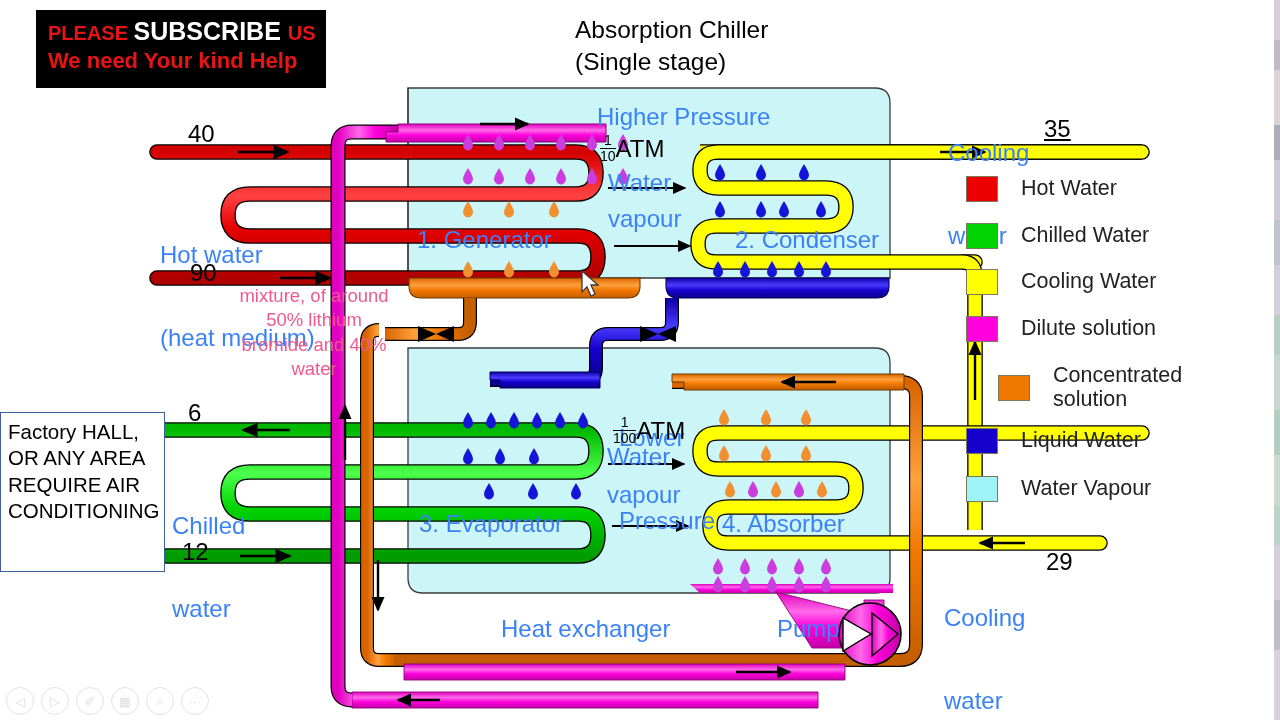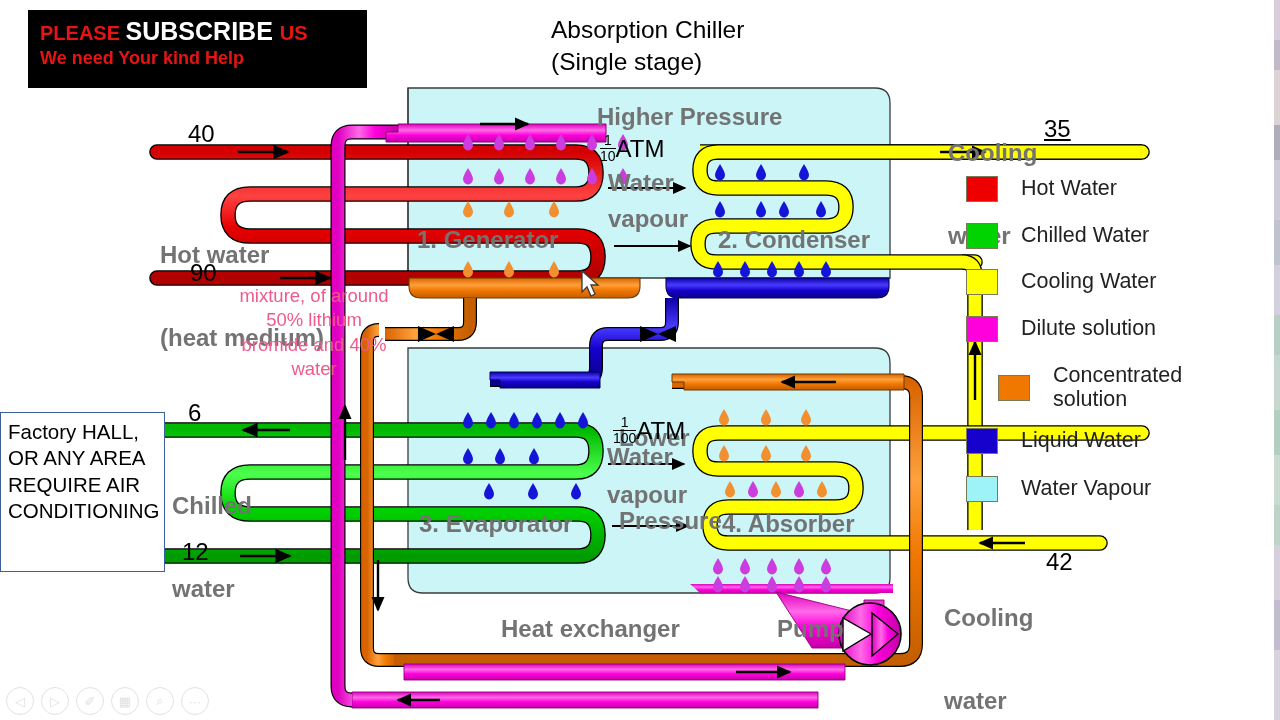--- a/index.html
+++ b/index.html
@@ -4,37 +4,37 @@
 <title>Absorption Chiller Diagram</title>
 <style>
   html,body{margin:0;padding:0;background:#fff;}
   body{width:1280px;height:720px;overflow:hidden;
        font-family:"Liberation Sans",sans-serif;background:#fefefe;}
   #stage{position:relative;width:1280px;height:720px;background:#fff;}
   svg{display:block;}
   #diagram{position:absolute;left:0;top:0;width:1280px;height:720px;}
 
   
-  #banner{position:absolute;left:28px;top:10px;width:339px;height:78px;
+  #banner{position:absolute;left:36px;top:10px;width:290px;height:78px;
           background:#000;}
   #banner .l1{position:absolute;left:12px;top:7px;white-space:nowrap;
               font-size:25px;font-weight:bold;}
   #banner .l2{position:absolute;left:12px;top:38px;white-space:nowrap;
-              font-size:18px;font-weight:bold;color:#e81414;}
+              font-size:22px;font-weight:bold;color:#e81414;}
   .red{color:#e81414;}
   .white{color:#fff;}
   .sm{font-size:20px;}
 
   
-  .lab{position:absolute;color:#737373;font-size:24px;line-height:1.16;
-       white-space:pre;font-weight:bold;}
+  .lab{position:absolute;color:#3b82f6;font-size:24px;line-height:1.16;
+       white-space:pre;}
   .num{position:absolute;font-size:24px;color:#000;}
   .pinkanno{position:absolute;color:#ef5a8c;font-size:18.5px;
             line-height:1.32;text-align:center;width:150px;margin-left:36px;}
-  .title{position:absolute;font-size:24.5px;line-height:1.3;color:#000;}
+  .title{position:absolute;font-size:24.5px;line-height:1.3;color:#000;margin-left:24px;}
 
   
   #factorybox{position:absolute;left:0;top:412px;width:165px;height:160px;
        border:1.6px solid #3d5f9e;background:#fff;box-sizing:border-box;
        padding:6px 7px 0 7px;font-size:20.5px;line-height:1.29;color:#000;}
 
   
   .frac{position:absolute;display:inline-block;text-align:center;
         font-size:24px;}
   .frac .fr{display:inline-block;vertical-align:middle;font-size:14px;
@@ -370,51 +370,51 @@
   <div class="num" style="left:188px;top:120px;">40</div>
   <div class="lab" style="left:160px;top:185px;">
     <div>Hot water</div>
     <div>(heat medium)</div>
   </div>
   <div class="num" style="left:190px;top:259px;text-align:right;">90</div>
 
   <div class="pinkanno" style="left:203px;top:284px;">mixture, of around 50% lithium bromide and 40% water</div>
 
   <div class="num" style="left:188px;top:399px;">6</div>
-  <div class="lab" style="left:172px;top:436px;">
+  <div class="lab" style="left:172px;top:456px;">
     <div>Chilled</div>
     <div>water</div>
   </div>
   <div class="num" style="left:182px;top:538px;">12</div>
 
   <div id="factorybox">Factory HALL, OR ANY AREA REQUIRE AIR CONDITIONING</div>
 
   <div class="lab" style="left:948px;top:83px;">
     <div>Cooling</div>
     <div>water</div>
   </div>
   <div class="num" style="left:1044px;top:115px;text-decoration:underline;">35</div>
 
   <div class="lab" style="left:944px;top:548px;">
     <div>Cooling</div>
     <div>water</div>
   </div>
-  <div class="num" style="left:1046px;top:548px;">42</div>
+  <div class="num" style="left:1046px;top:548px;">29</div>
 
   <div class="lab" style="left:597px;top:103px;">Higher Pressure</div>
   <div class="frac" style="left:600px;top:133px;">
     <span class="fr">
       <span class="n">1</span>
       <span class="d">10</span>
     </span><span class="atm">ATM</span>
   </div>
   <div class="lab" style="left:608px;top:169px;">Water</div>
   <div class="lab" style="left:608px;top:205px;">vapour</div>
   <div class="lab" style="left:417px;top:226px;">1. Generator</div>
-  <div class="lab" style="left:718px;top:226px;">2. Condenser</div>
+  <div class="lab" style="left:735px;top:226px;">2. Condenser</div>
 
   <div class="lab" style="left:619px;top:368px;">
     <div>Lower</div>
     <div>Pressure</div>
   </div>
   <div class="frac" style="left:613px;top:415px;">
     <span class="fr">
       <span class="n">1</span>
       <span class="d">100</span>
     </span><span class="atm">ATM</span>

